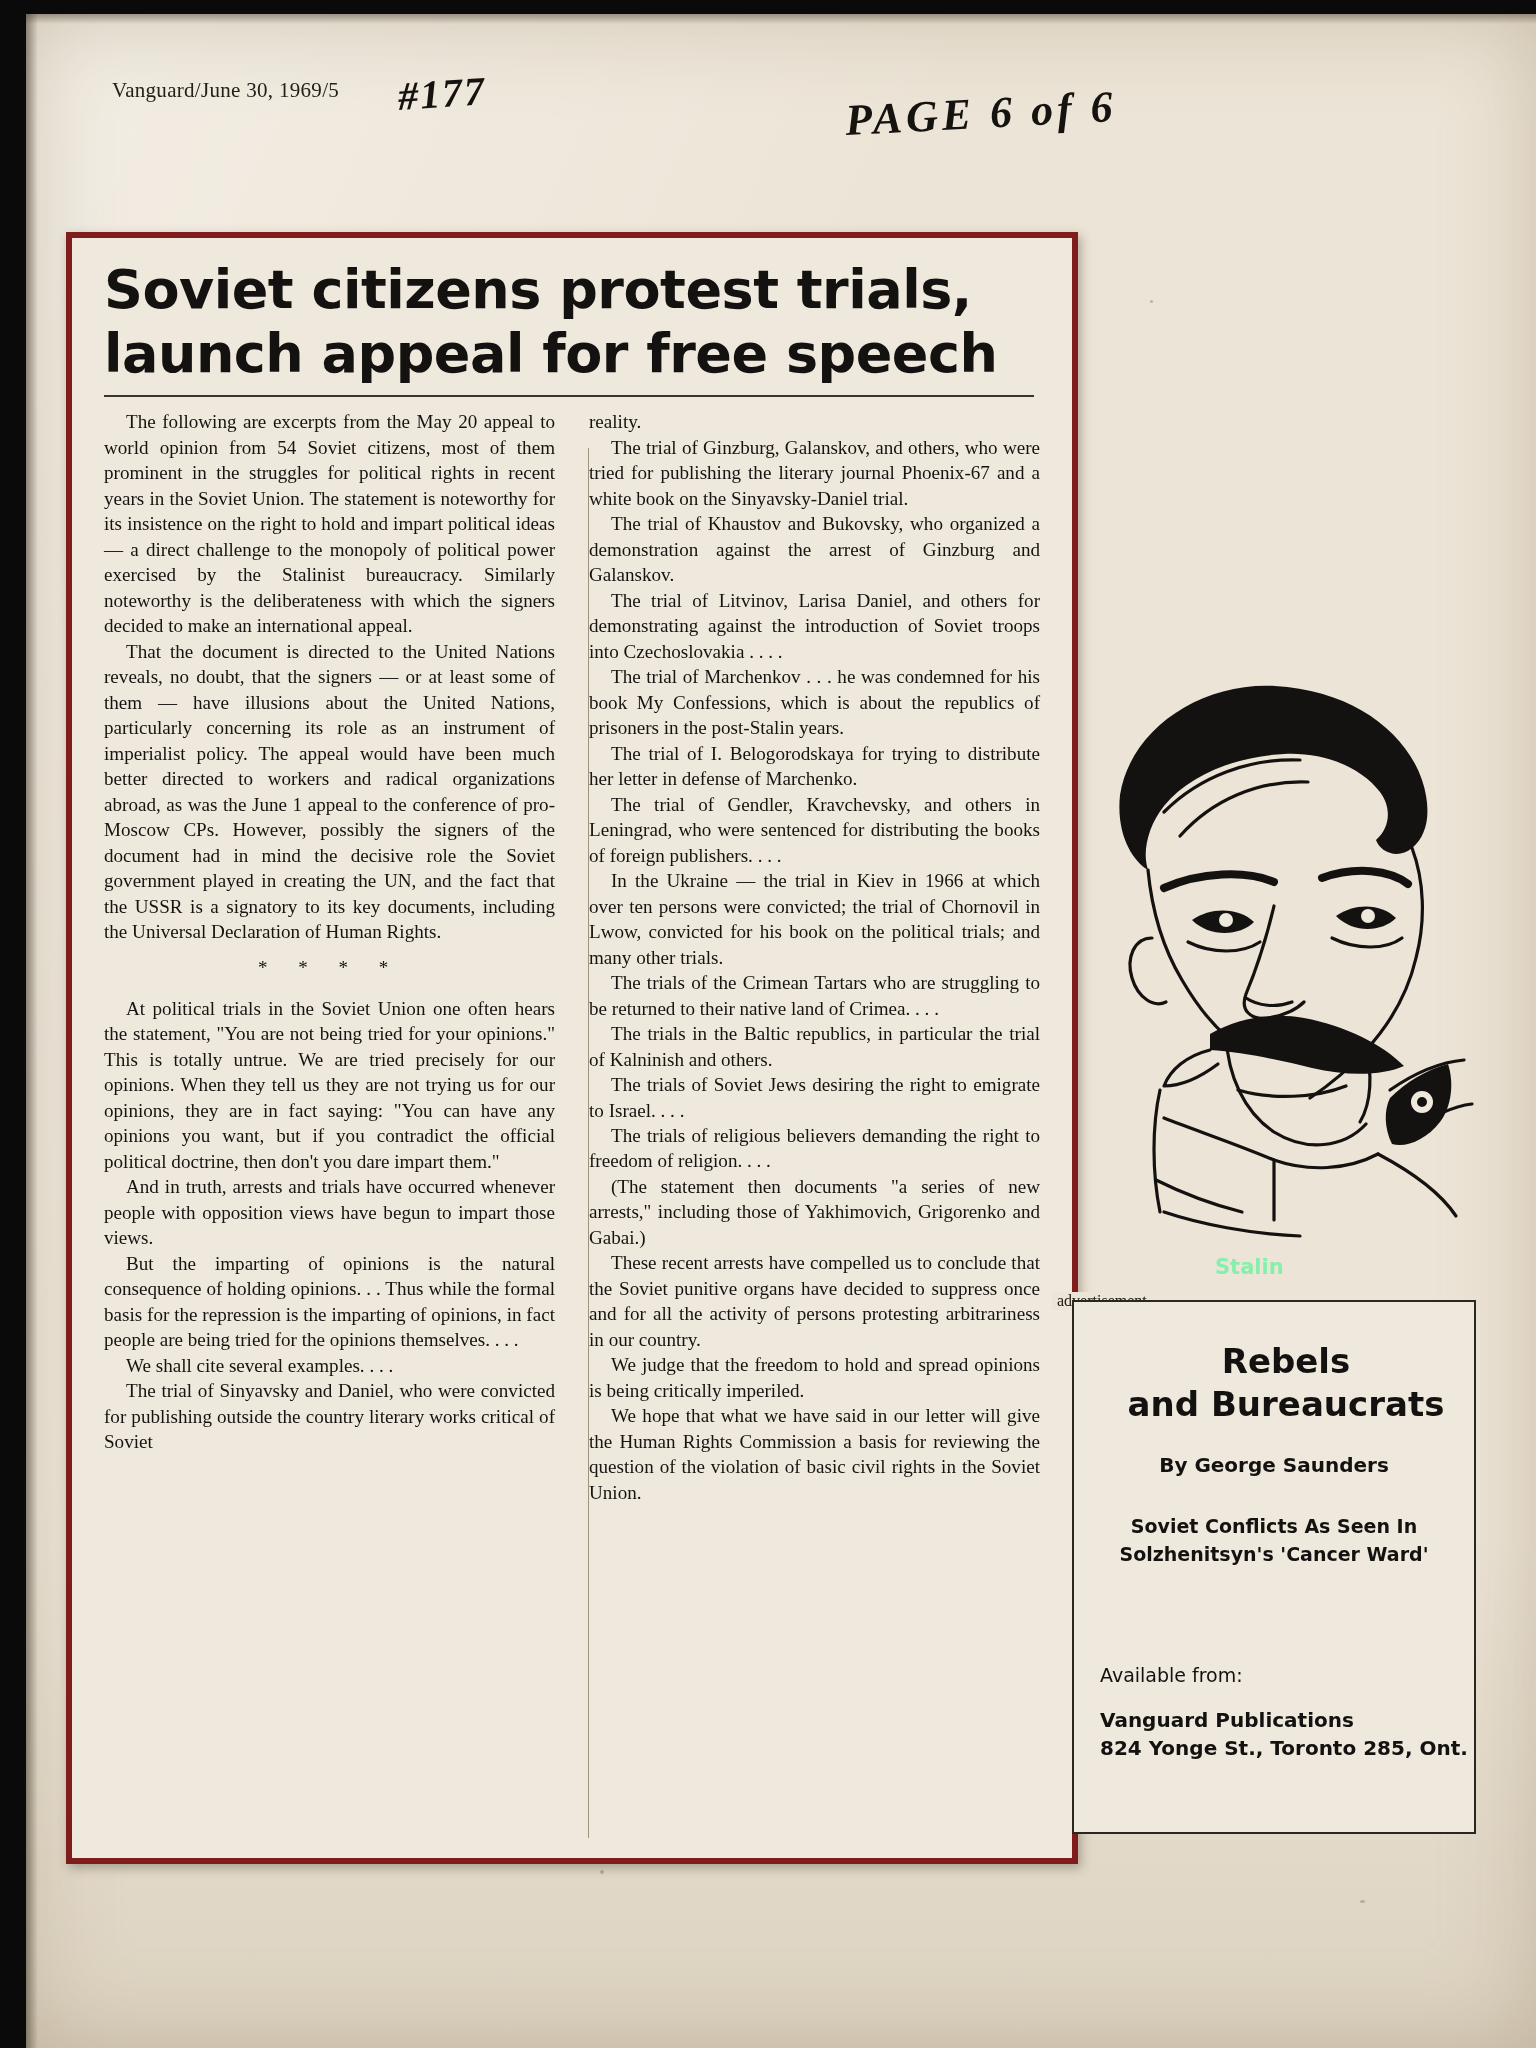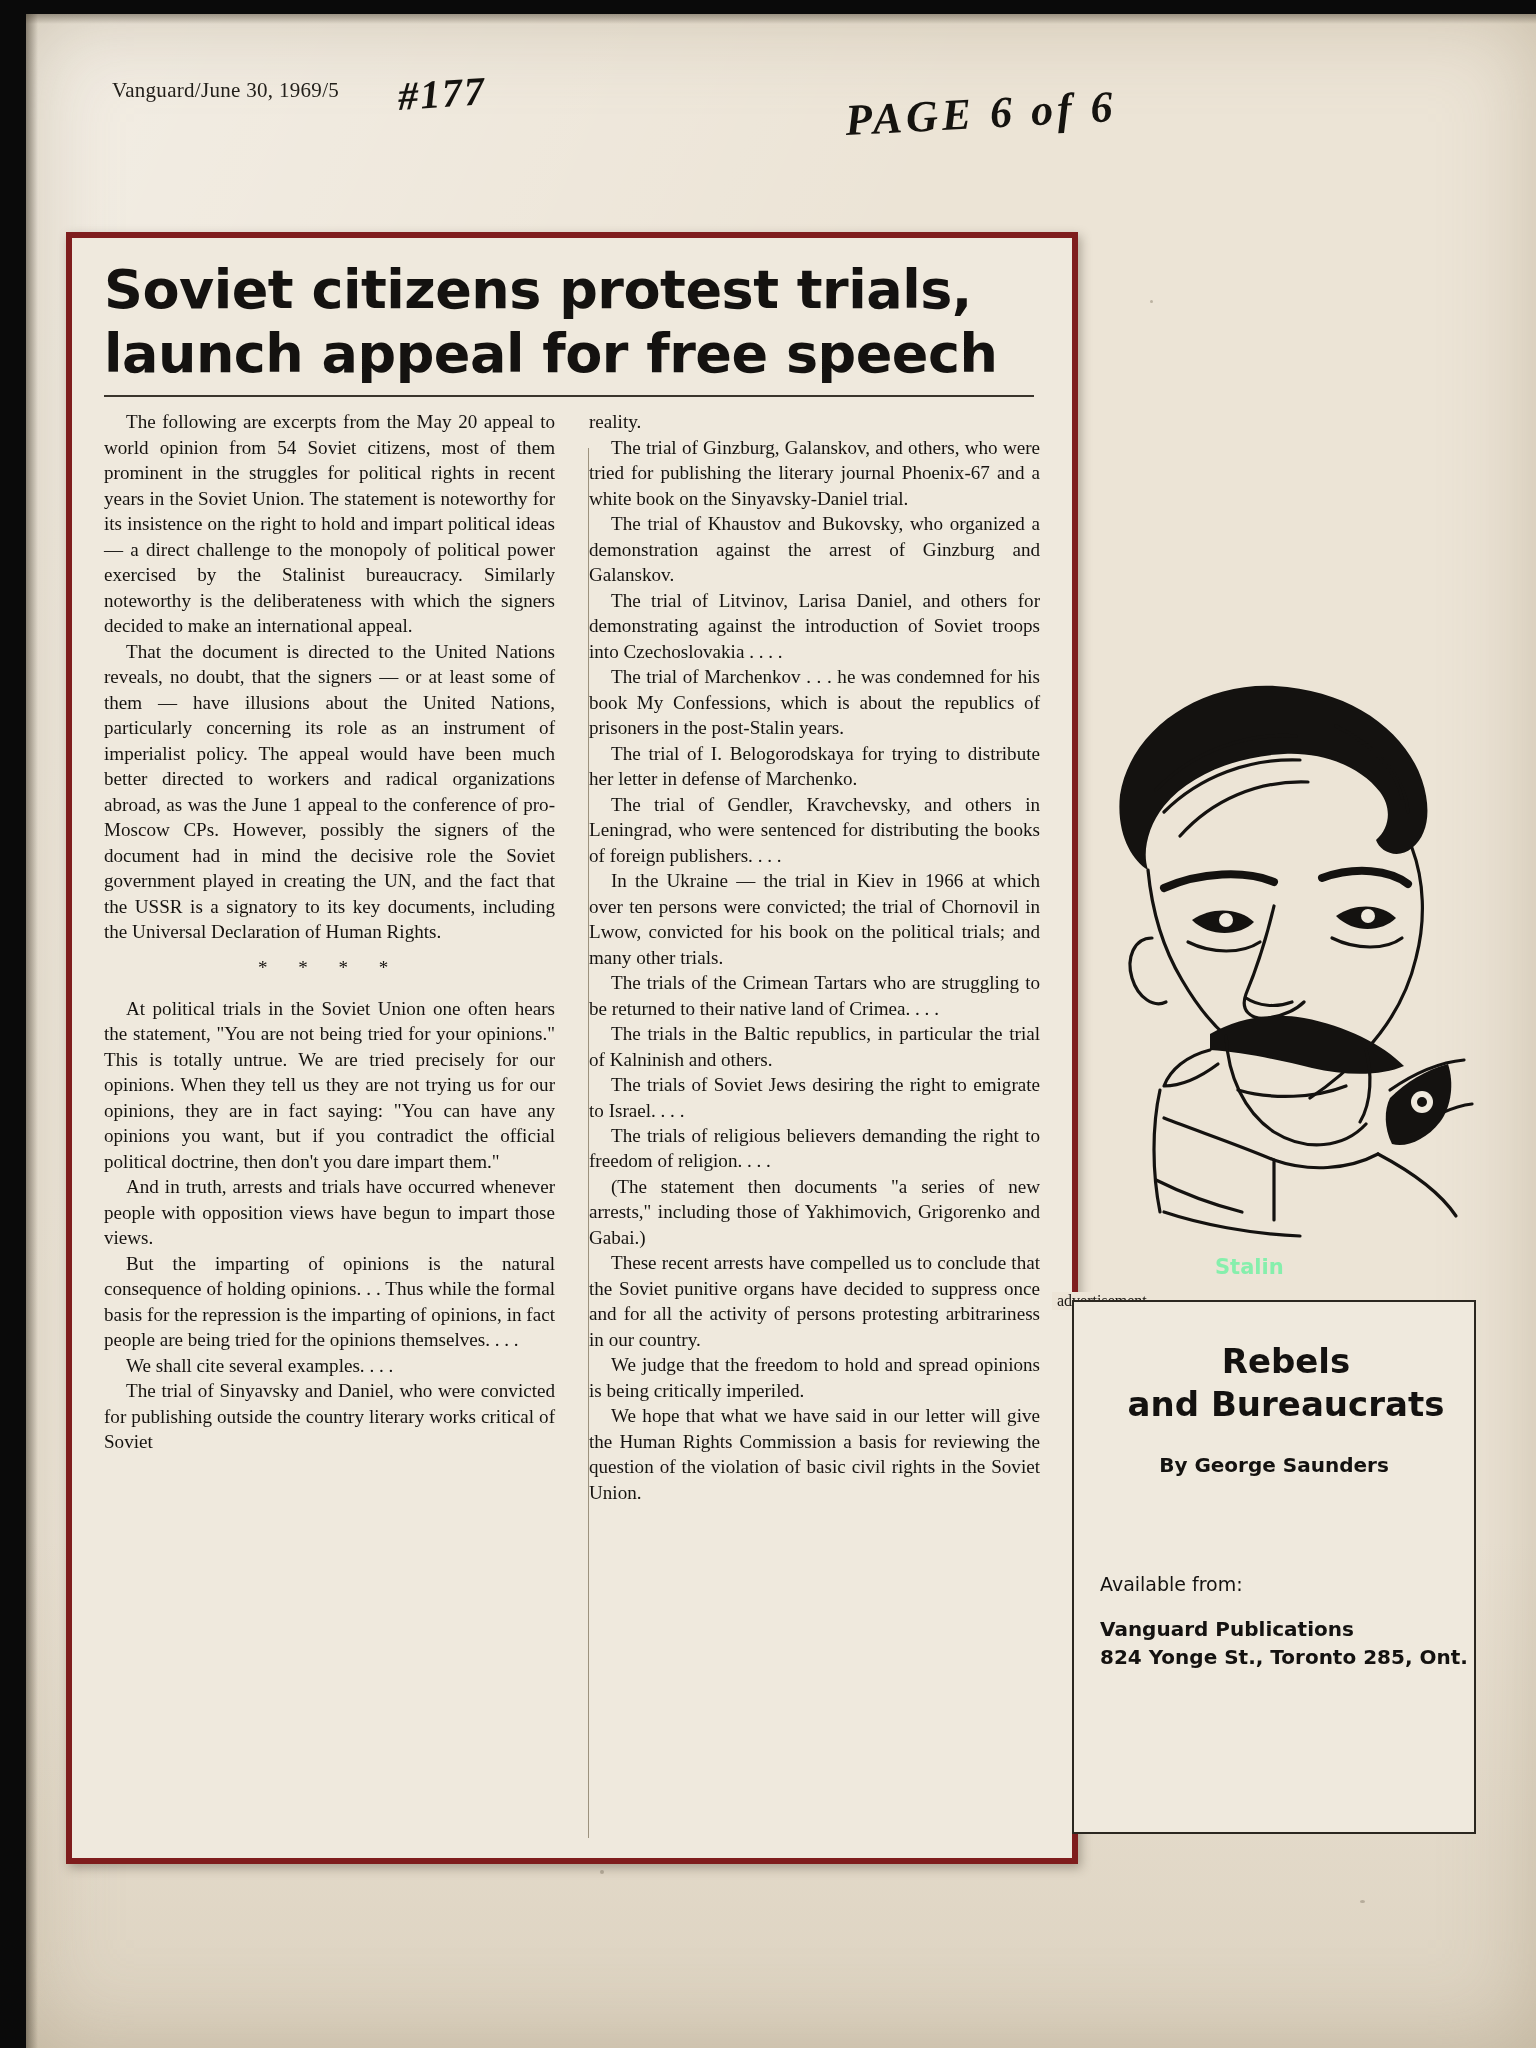--- a/index.html
+++ b/index.html
@@ -360,20 +360,24 @@
   </div>
   <div class="cartoon-caption">Stalin</div>
 
   <div class="adv-label">advertisement</div>
   <div class="ad-box">
     <div class="ad-title">
       <div>Rebels</div>
       <div>and Bureaucrats</div>
     </div>
     <div class="ad-byline">By George Saunders</div>
+    <div class="ad-sub">
+      <div>Soviet Conflicts As Seen In</div>
+      <div>Solzhenitsyn's 'Cancer Ward'</div>
+    </div>
     <div class="ad-avail">Available from:</div>
     <div class="ad-pub">
       <div>Vanguard Publications</div>
       <div>824 Yonge St., Toronto 285, Ont.</div>
     </div>
   </div>
 
 </div>
 
 </body></html>

